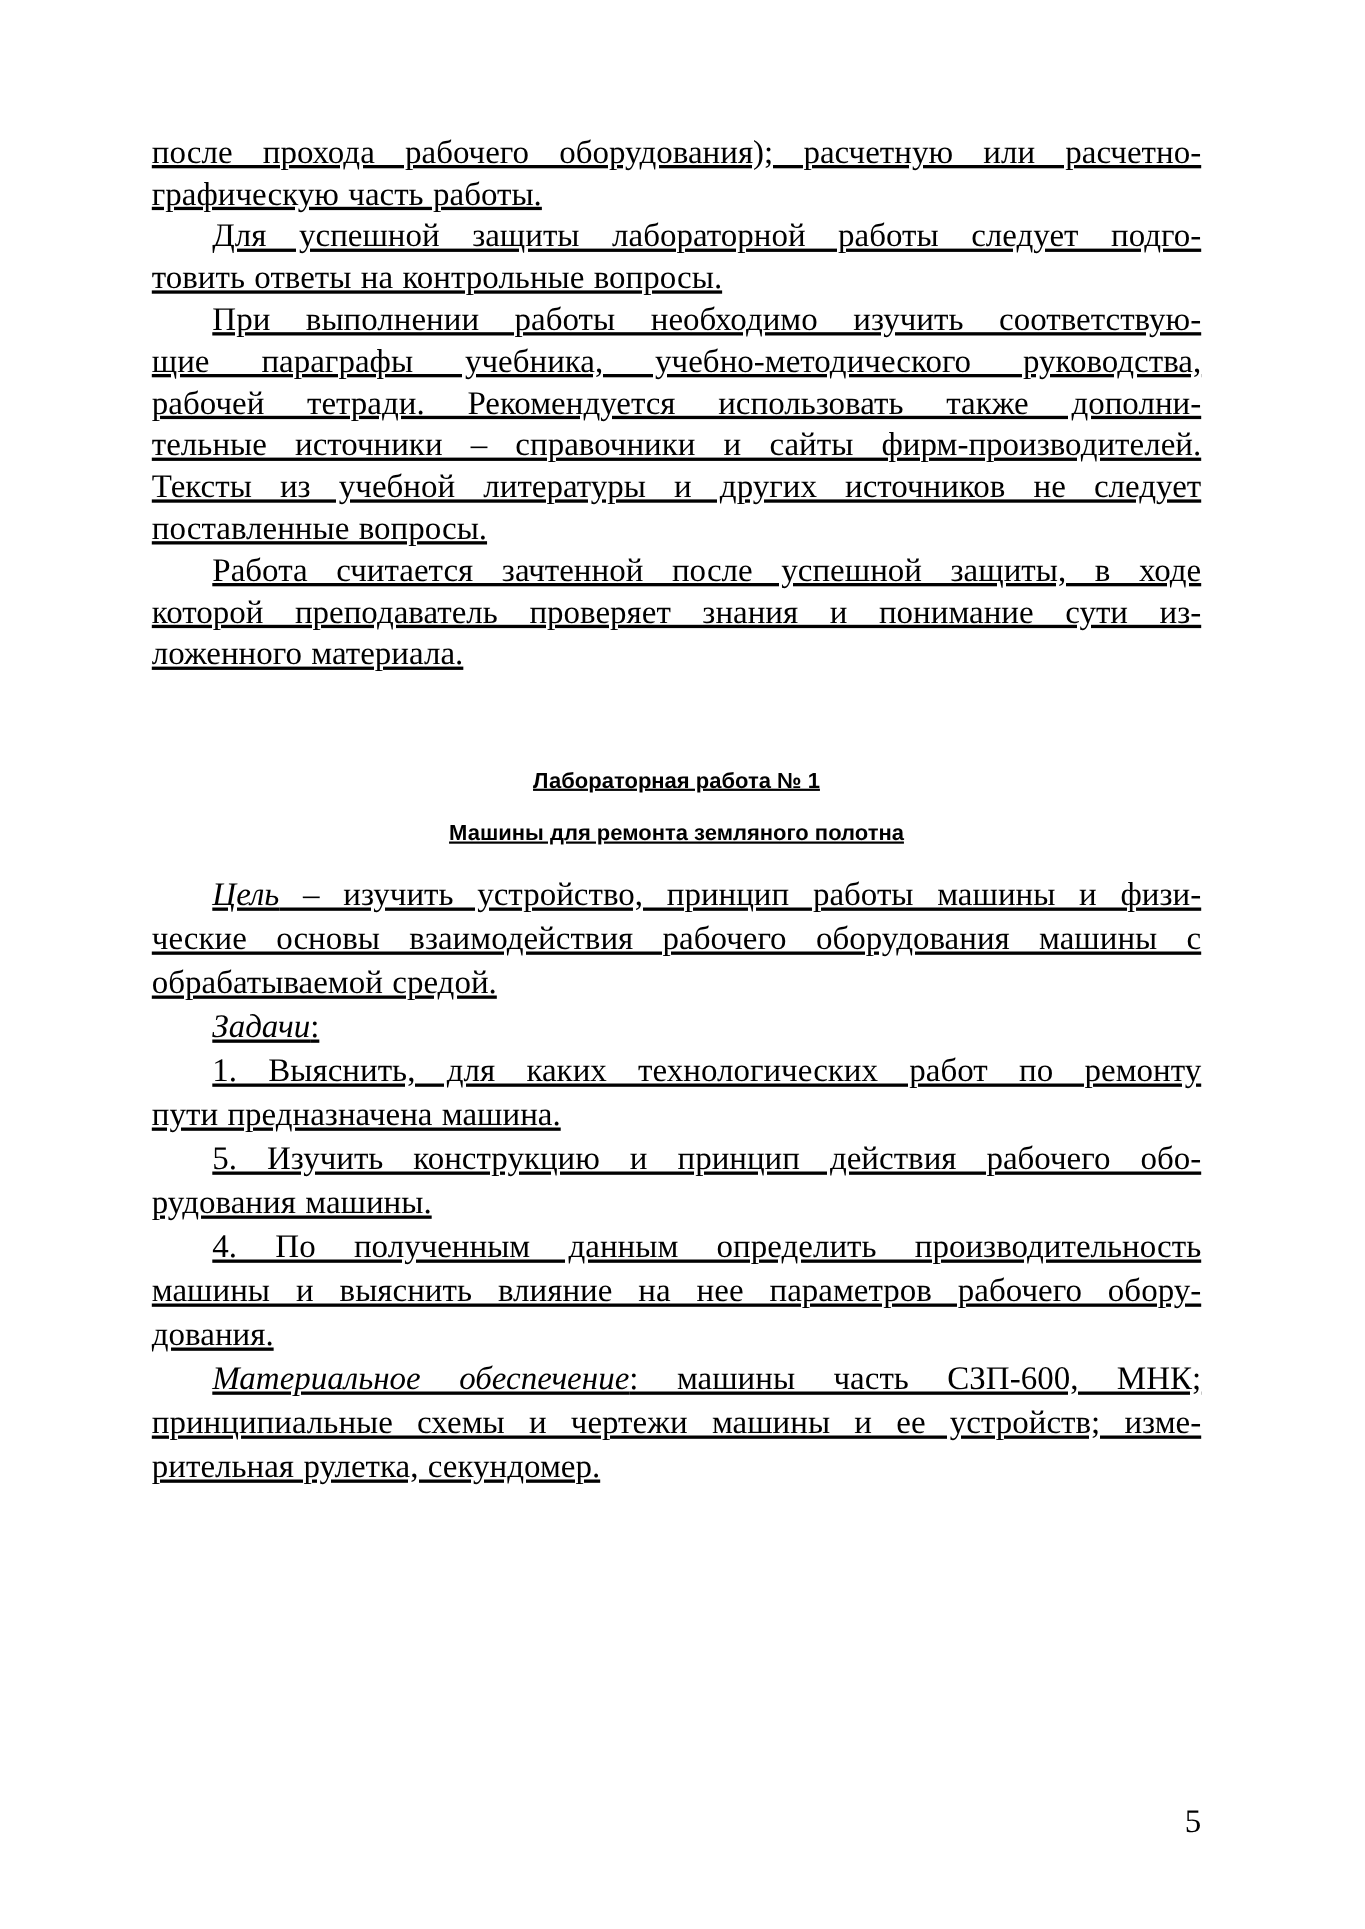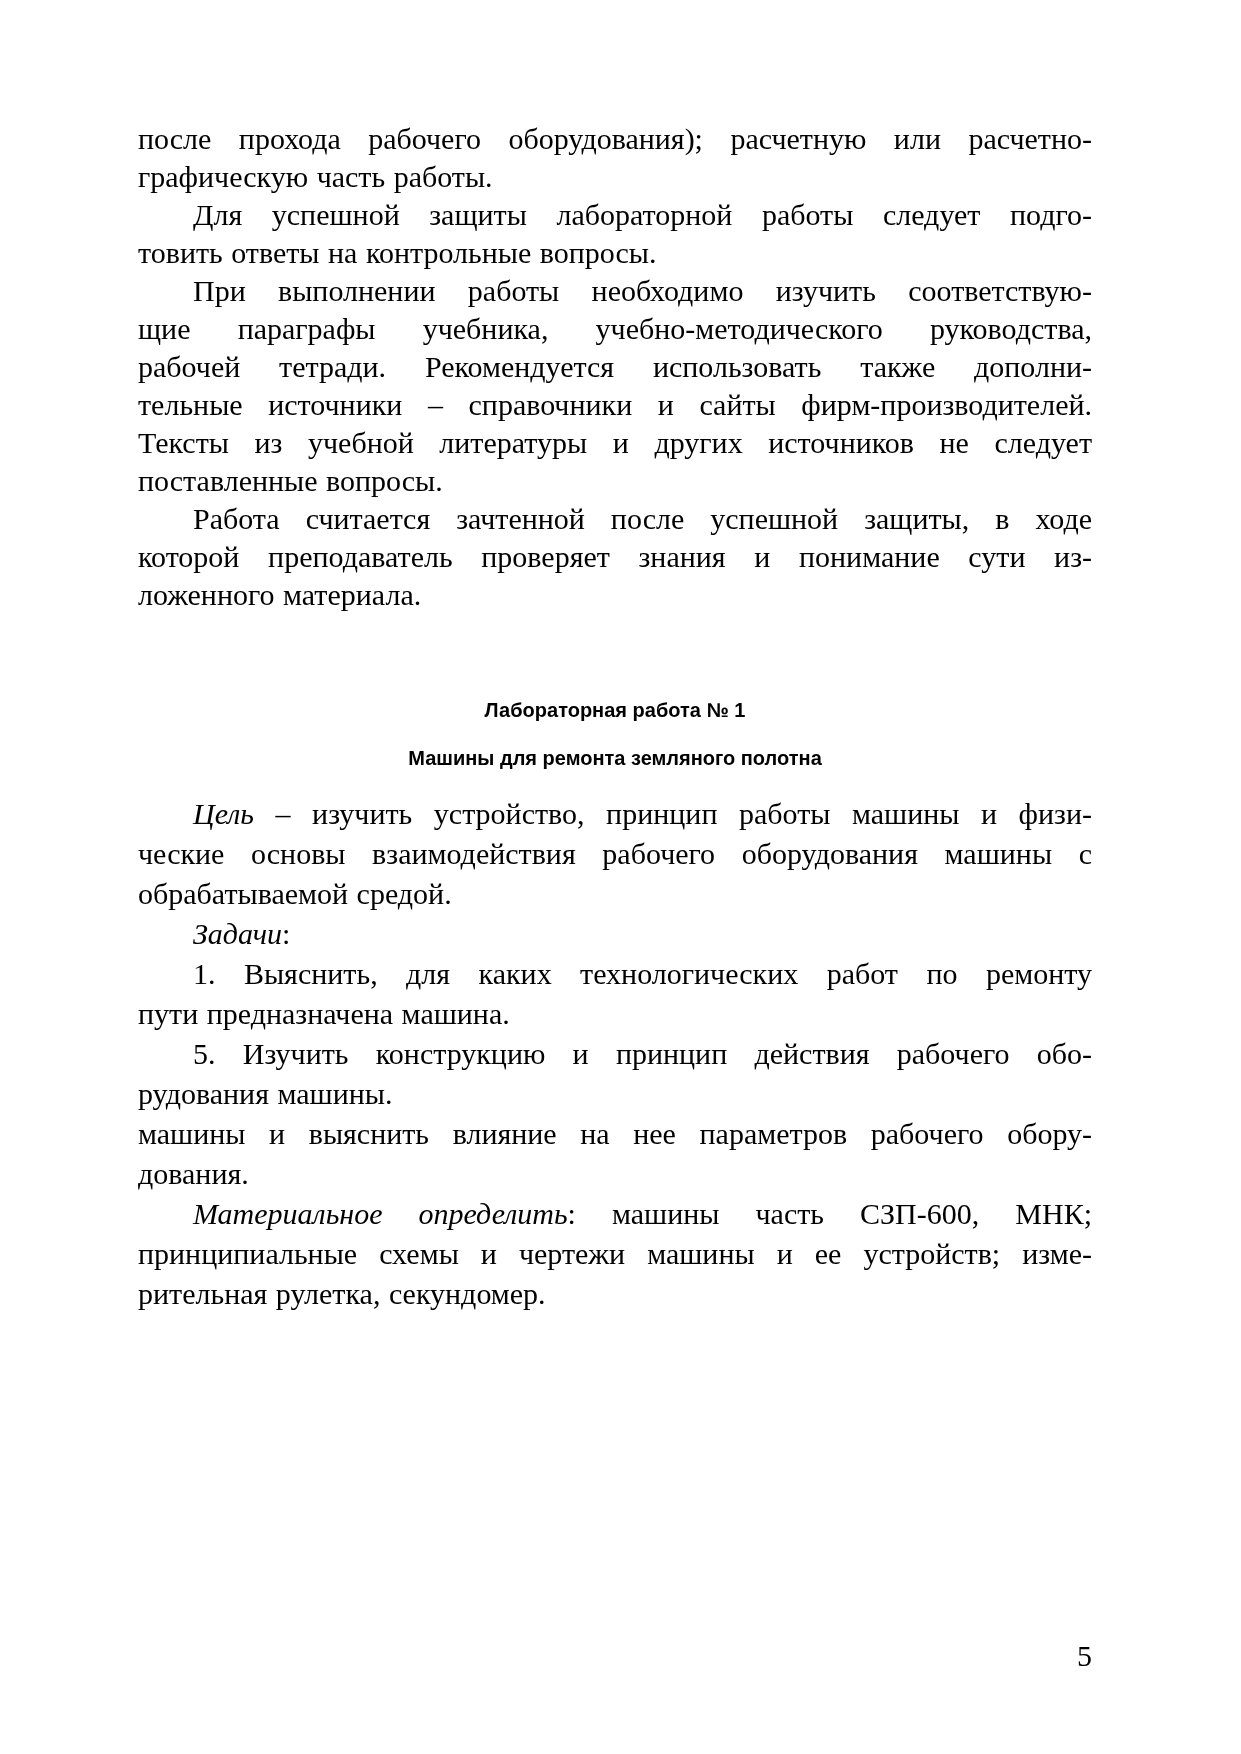--- a/index.html
+++ b/index.html
@@ -15,20 +15,21 @@
     background: #ffffff;
     color: #000000;
     font-family: "Liberation Serif", "DejaVu Serif", serif;
     overflow: hidden;
   }
   .text-block {
     position: absolute;
     left: 138px;
     top: 120px;
     width: 954px;
+    text-decoration: underline;
   }
   .para {
     margin: 0;
     padding: 0;
   }
   .line {
     font-size: 30px;
     text-align: justify;
     text-align-last: justify;
     white-space: normal;
@@ -111,25 +112,26 @@
         </div>
         <div class="para">
           <div class="line indent"><span>1. Выяснить, для каких технологических работ по ремонту</span></div>
           <div class="line last"><span>пути предназначена машина.</span></div>
         </div>
         <div class="para">
           <div class="line indent"><span>5. Изучить конструкцию и принцип действия рабочего обо-</span></div>
           <div class="line last"><span>рудования машины.</span></div>
         </div>
         <div class="para">
+          <div class="line indent"><span>4. По полученным данным определить производительность</span></div>
           <div class="line"><span>машины и выяснить влияние на нее параметров рабочего обору-</span></div>
           <div class="line last"><span>дования.</span></div>
         </div>
         <div class="para">
-          <div class="line indent"><span class="it">Материальное определить</span><span>: машины часть СЗП-600, МНК;</span></div>
+          <div class="line indent"><span class="it">Материальное обеспечение</span><span>: машины часть СЗП-600, МНК;</span></div>
           <div class="line"><span>принципиальные схемы и чертежи машины и ее устройств; изме-</span></div>
           <div class="line last"><span>рительная рулетка, секундомер.</span></div>
         </div>
       </div>
 
   </div>
 
   <div class="page-number">5</div>
 </div>
 

